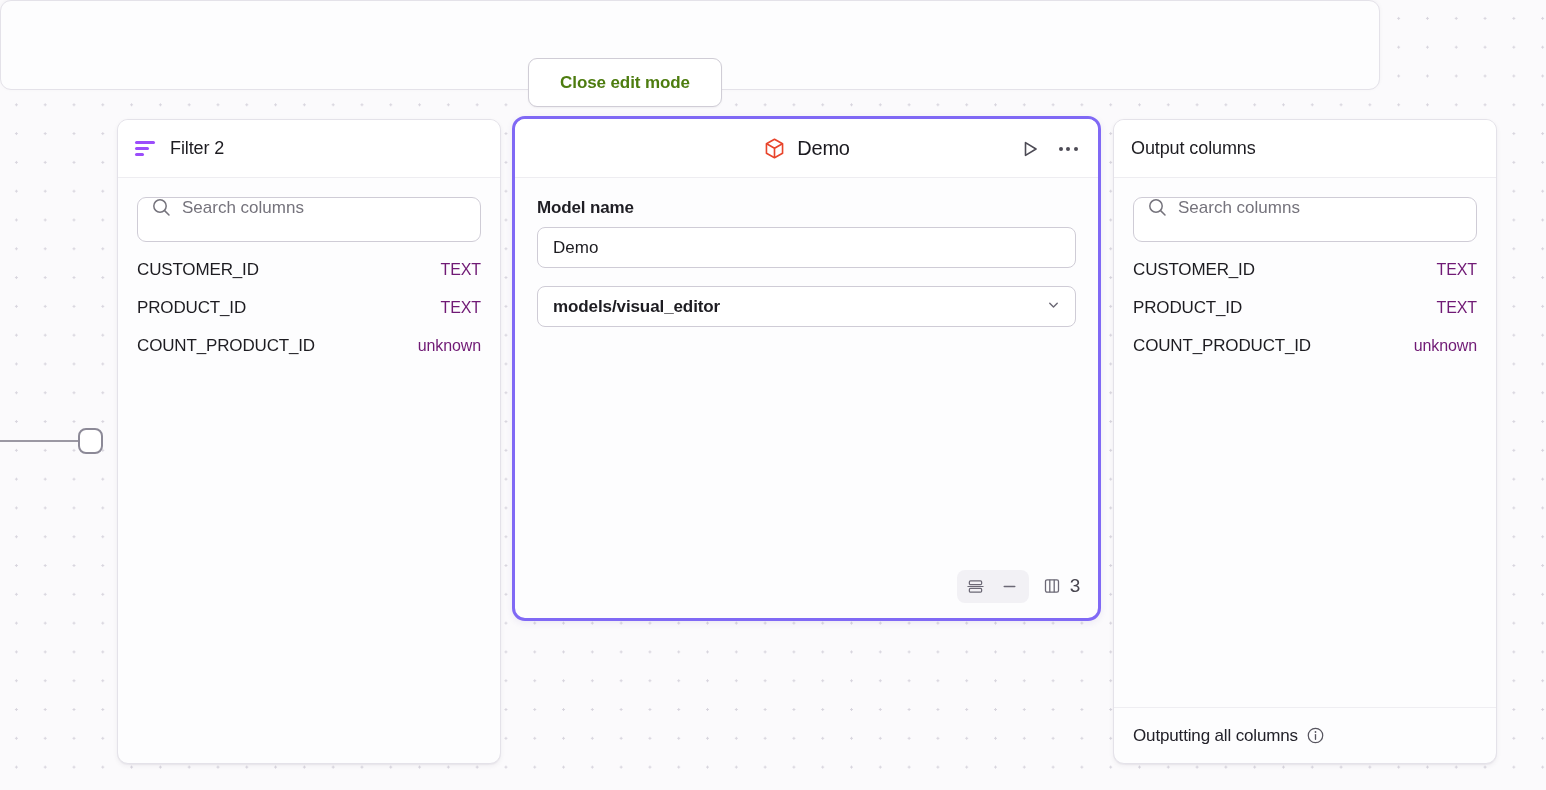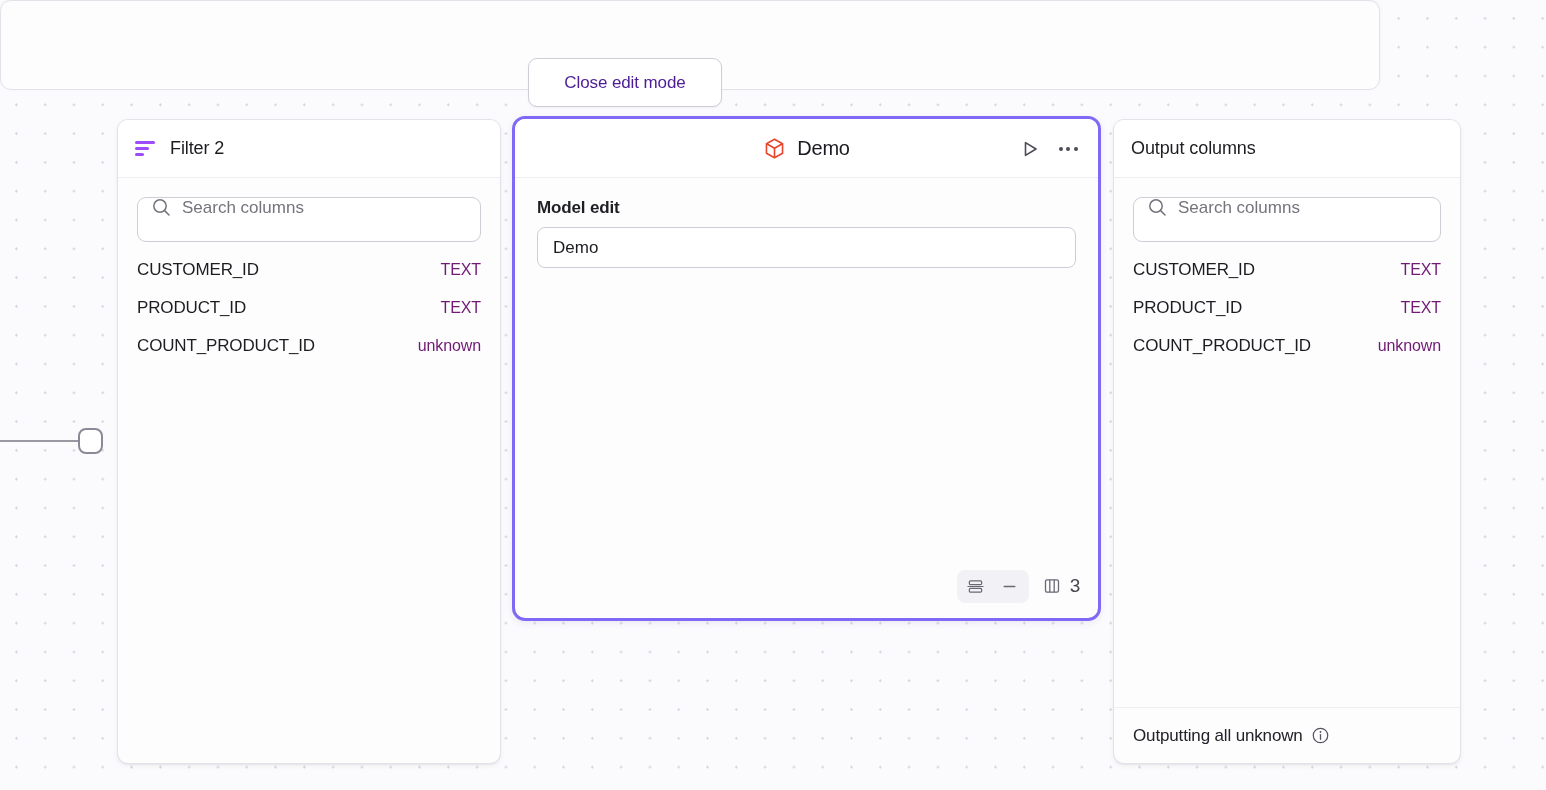--- a/index.html
+++ b/index.html
@@ -29,22 +29,22 @@
     position: absolute;
     left: 528px;
     top: 58px;
     width: 194px;
     height: 49px;
     background: #ffffff;
     border: 1px solid #d0cdd6;
     border-radius: 9px;
     font-family: "Liberation Sans", sans-serif;
     font-size: 17px;
-    font-weight: normal;
-    color: #4c1d95;
+    font-weight: bold;
+    color: #4d7c0f;
     letter-spacing: -0.1px;
     cursor: pointer;
     box-shadow: 0 1px 2px rgba(20,18,30,0.05);
   }
 
   
   .edge-line {
     position: absolute;
     left: 0px;
     top: 440px;
@@ -286,21 +286,21 @@
   .col-count-num {
     font-size: 19px;
     color: #47454f;
     letter-spacing: -0.2px;
   }
 
   
   #panel-output {
     left: 1113px;
     top: 119px;
-    width: 348px;
+    width: 384px;
     height: 645px;
   }
   .output-footer {
     flex: 0 0 auto;
     height: 56px;
     display: flex;
     align-items: center;
     padding: 0 19px;
     border-top: 1px solid #efeef2;
     gap: 8px;
@@ -389,25 +389,33 @@
           <span class="ellipsis">
             <span></span>
               <span></span>
               <span></span>
           </span>
         </button>
       </div>
     </div>
 
     <div class="model-body">
-      <label class="field-label">Model edit</label>
+      <label class="field-label">Model name</label>
       <input class="field-input" type="text" value="Demo" style="">
 
       <div class="field-gap"></div>
 
+      <div class="field-select">
+        <span class="sel-value">models/visual_editor</span>
+        <span class="chev">
+          <svg width="15" height="15" viewBox="0 0 16 16" fill="none">
+            <path d="M4 6.2 8 10.2l4-4" stroke="#6b6875" stroke-width="1.5" stroke-linecap="round" stroke-linejoin="round"></path>
+          </svg>
+        </span>
+      </div>
     </div>
 
     <div class="model-footer">
       <div class="seg-group">
         <button class="seg-btn">
           <svg width="17" height="17" viewBox="0 0 18 18" fill="none">
             <rect x="2.5" y="3" width="13" height="4" rx="1.2" stroke="#6b6875" stroke-width="1.3"></rect>
             <rect x="2.5" y="11" width="13" height="4" rx="1.2" stroke="#6b6875" stroke-width="1.3"></rect>
             <line x1="1" y1="9" x2="17" y2="9" stroke="#6b6875" stroke-width="1.3" stroke-linecap="round"></line>
           </svg>
@@ -453,21 +461,21 @@
         <span class="col-name">PRODUCT_ID</span>
         <span class="col-type">TEXT</span>
       </div>
       <div class="col-row">
         <span class="col-name">COUNT_PRODUCT_ID</span>
         <span class="col-type">unknown</span>
       </div>
     </div>
 
     <div class="output-footer">
-      <span class="output-footer-text">Outputting all unknown</span>
+      <span class="output-footer-text">Outputting all columns</span>
       <svg width="19" height="19" viewBox="0 0 20 20" fill="none">
         <circle cx="10" cy="10" r="7.6" stroke="#56545e" stroke-width="1.3"></circle>
         <line x1="10" y1="9" x2="10" y2="14" stroke="#56545e" stroke-width="1.4" stroke-linecap="round"></line>
         <circle cx="10" cy="6.3" r="0.95" fill="#56545e"></circle>
       </svg>
     </div>
   </div>
 
   <div id="panel-bottom"></div>
 

